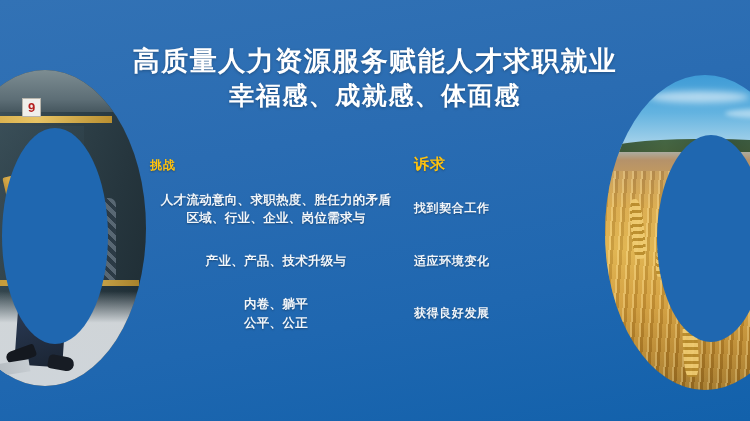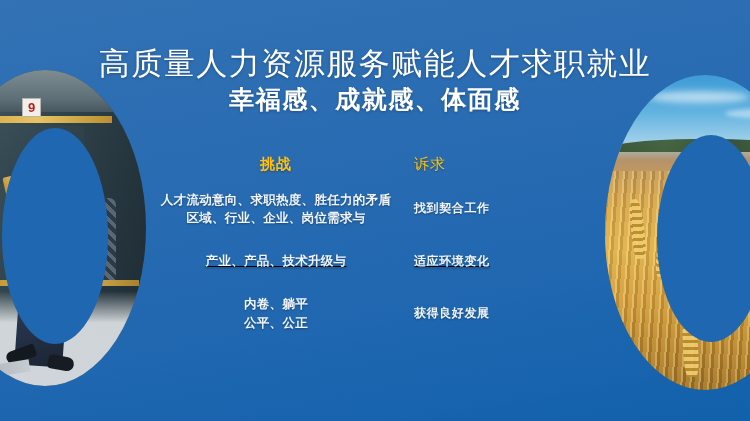--- a/index.html
+++ b/index.html
@@ -189,22 +189,22 @@
   }
 
   
   .headline {
     position:absolute; left:0; right:0; top:48px;
     text-align:center;
     z-index:5;
   }
   .headline .line1 {
     color:#ffffff;
-    font-size:31px;
-    font-weight:normal;
+    font-size:27px;
+    font-weight:bold;
     letter-spacing:1.5px;
     line-height:1;
     text-shadow:0 1px 3px rgba(0,0,0,0.28);
   }
   .headline .line2 {
     color:#ffffff;
     font-size:25px;
     font-weight:bold;
     letter-spacing:1.5px;
     line-height:1;
@@ -218,44 +218,44 @@
     left:150px; top:155px;
     width:420px;
     z-index:5;
   }
   .col-heads {
     display:flex;
     align-items:flex-end;
   }
   .head-challenge {
     width:252px;
-    text-align:center;
+    text-align:left;
     color:#ffc20e;
-    font-size:15px;
+    font-size:12px;
     font-weight:bold;
     letter-spacing:1px;
     text-shadow:0 1px 2px rgba(0,0,0,0.3);
   }
   .head-demand {
     width:168px;
     text-align:left;
     padding-left:12px;
     color:#ffc20e;
     font-size:15px;
-    font-weight:normal;
+    font-weight:bold;
     letter-spacing:1px;
     text-shadow:0 1px 2px rgba(0,0,0,0.3);
   }
 
   .row {
     display:flex;
     align-items:center;
     margin-top:17px;
   }
-  .row.r2 { margin-top:25px;text-decoration:underline; }
+  .row.r2 { margin-top:25px; }
   .row.r3 { margin-top:25px; }
 
   .cell-challenge {
     width:252px;
     text-align:center;
     color:#f2f6fa;
     font-size:12.5px;
     font-weight:bold;
     line-height:1.45;
     letter-spacing:0.3px;

